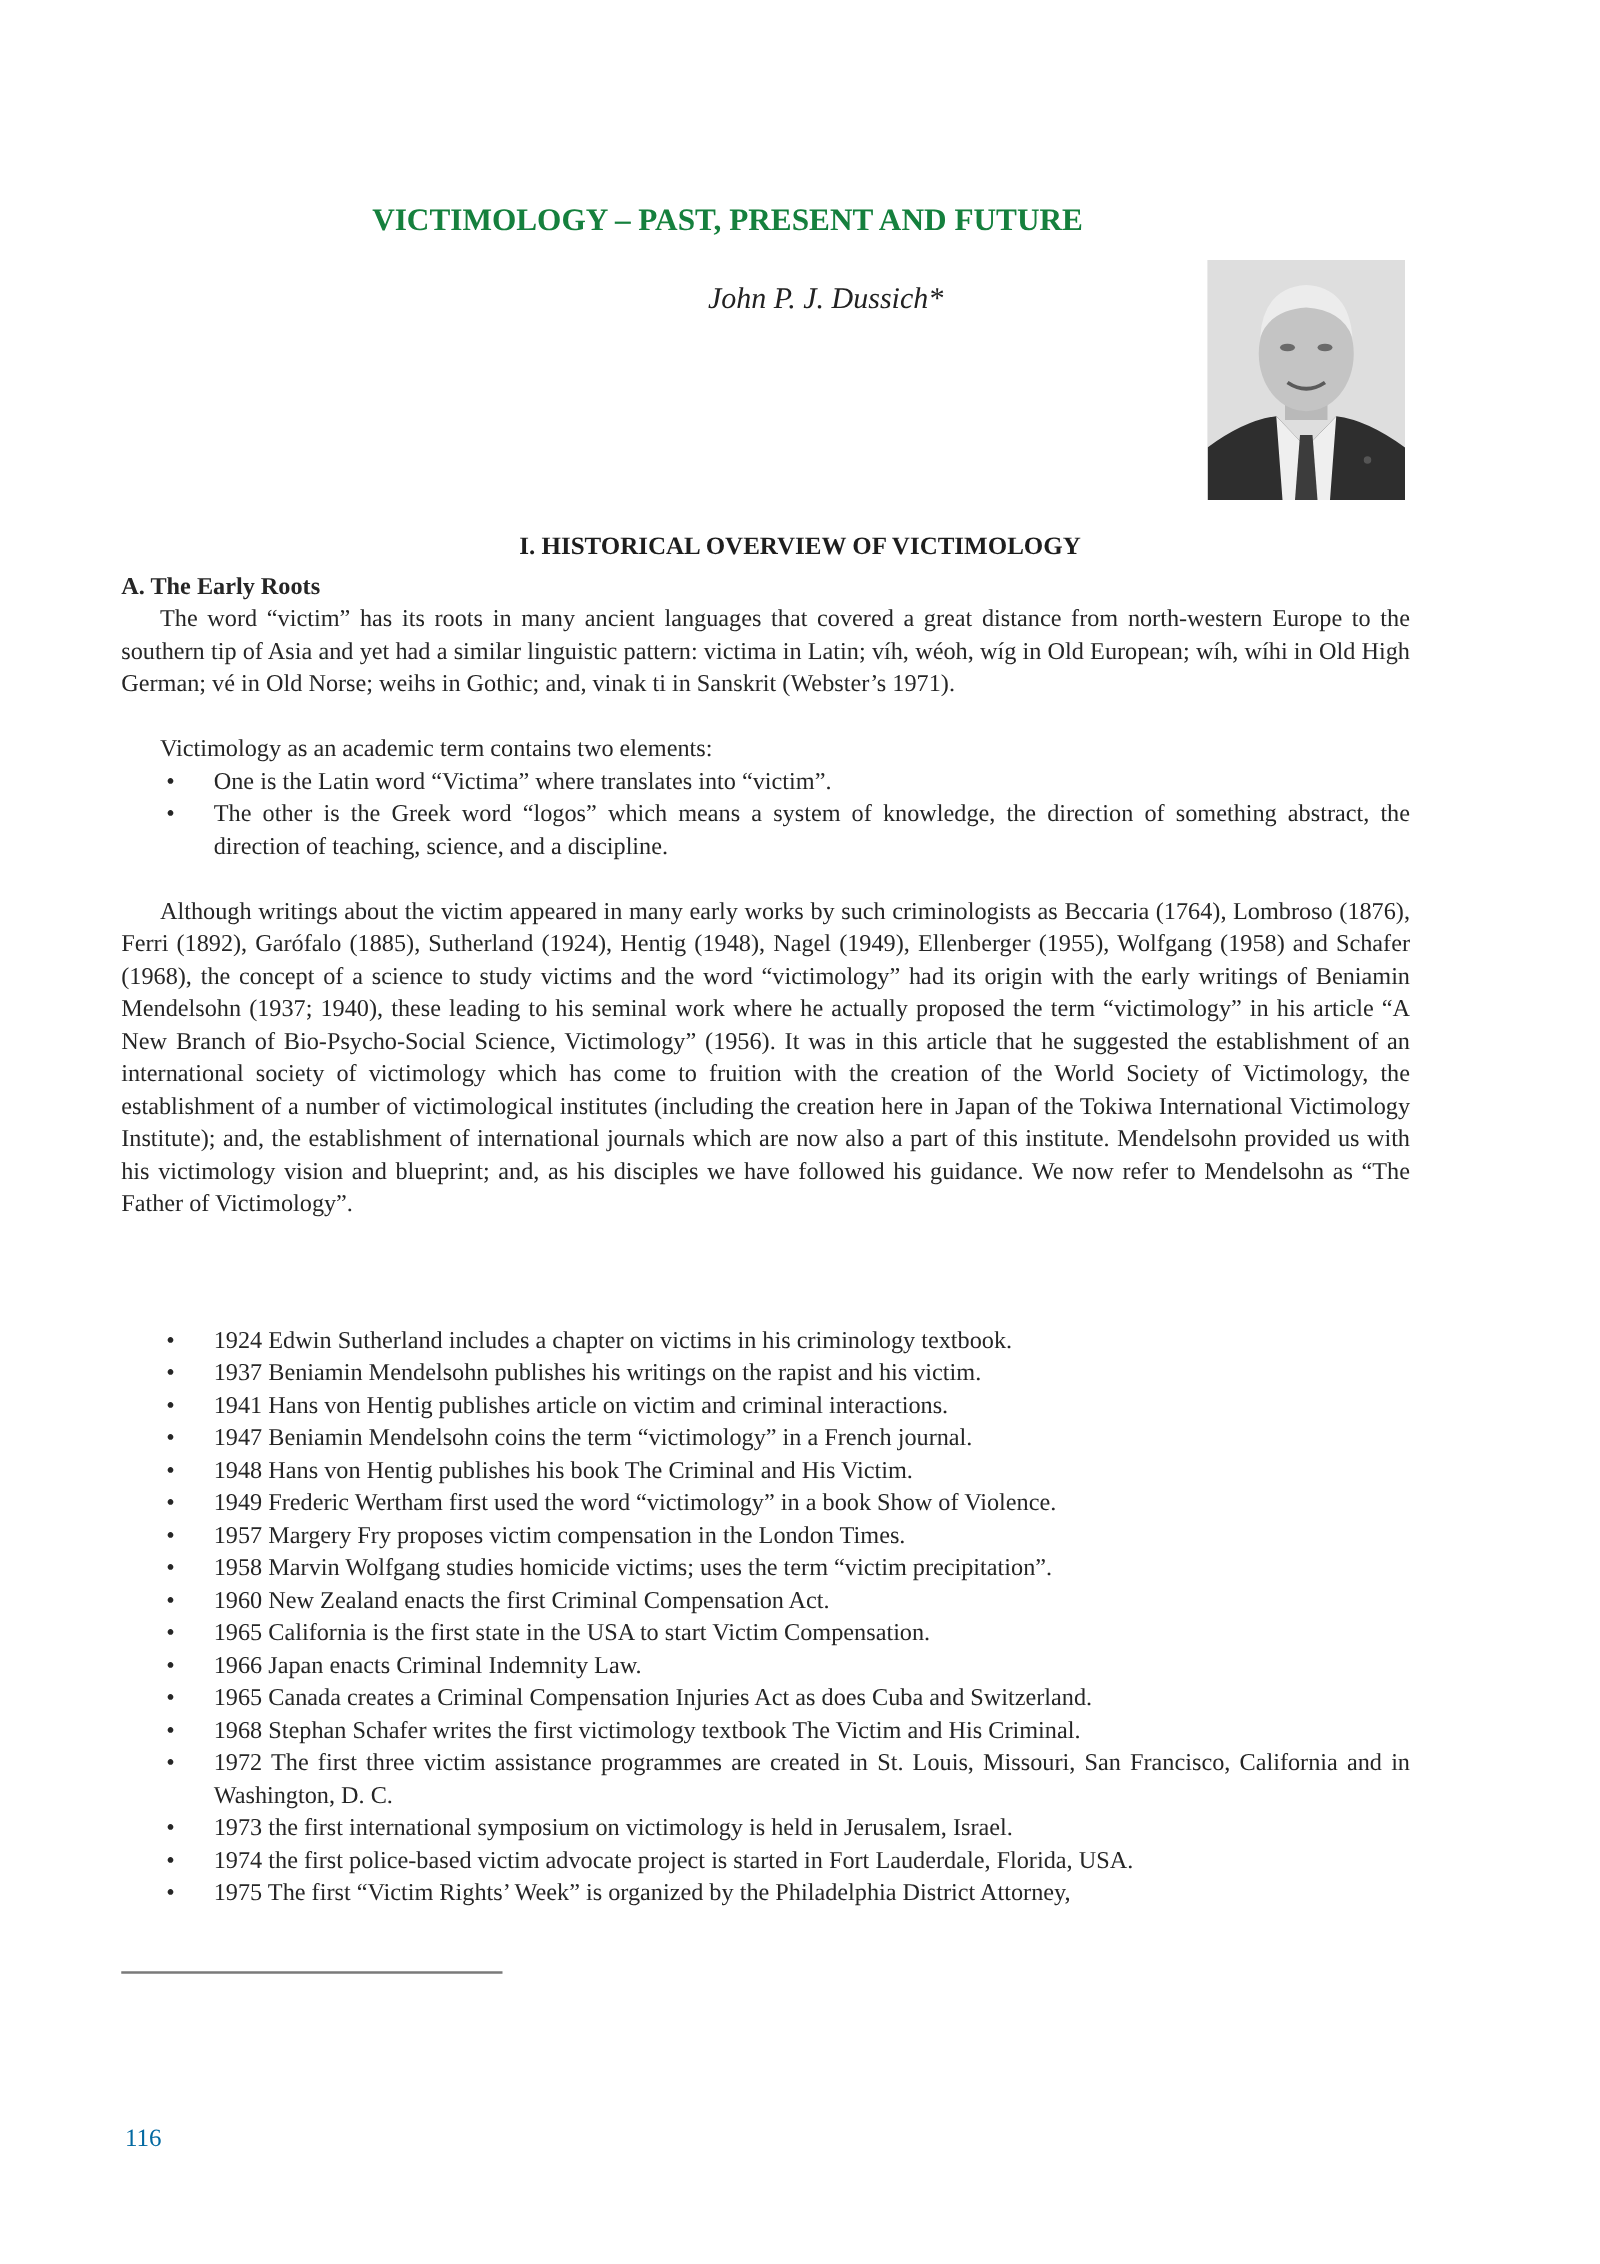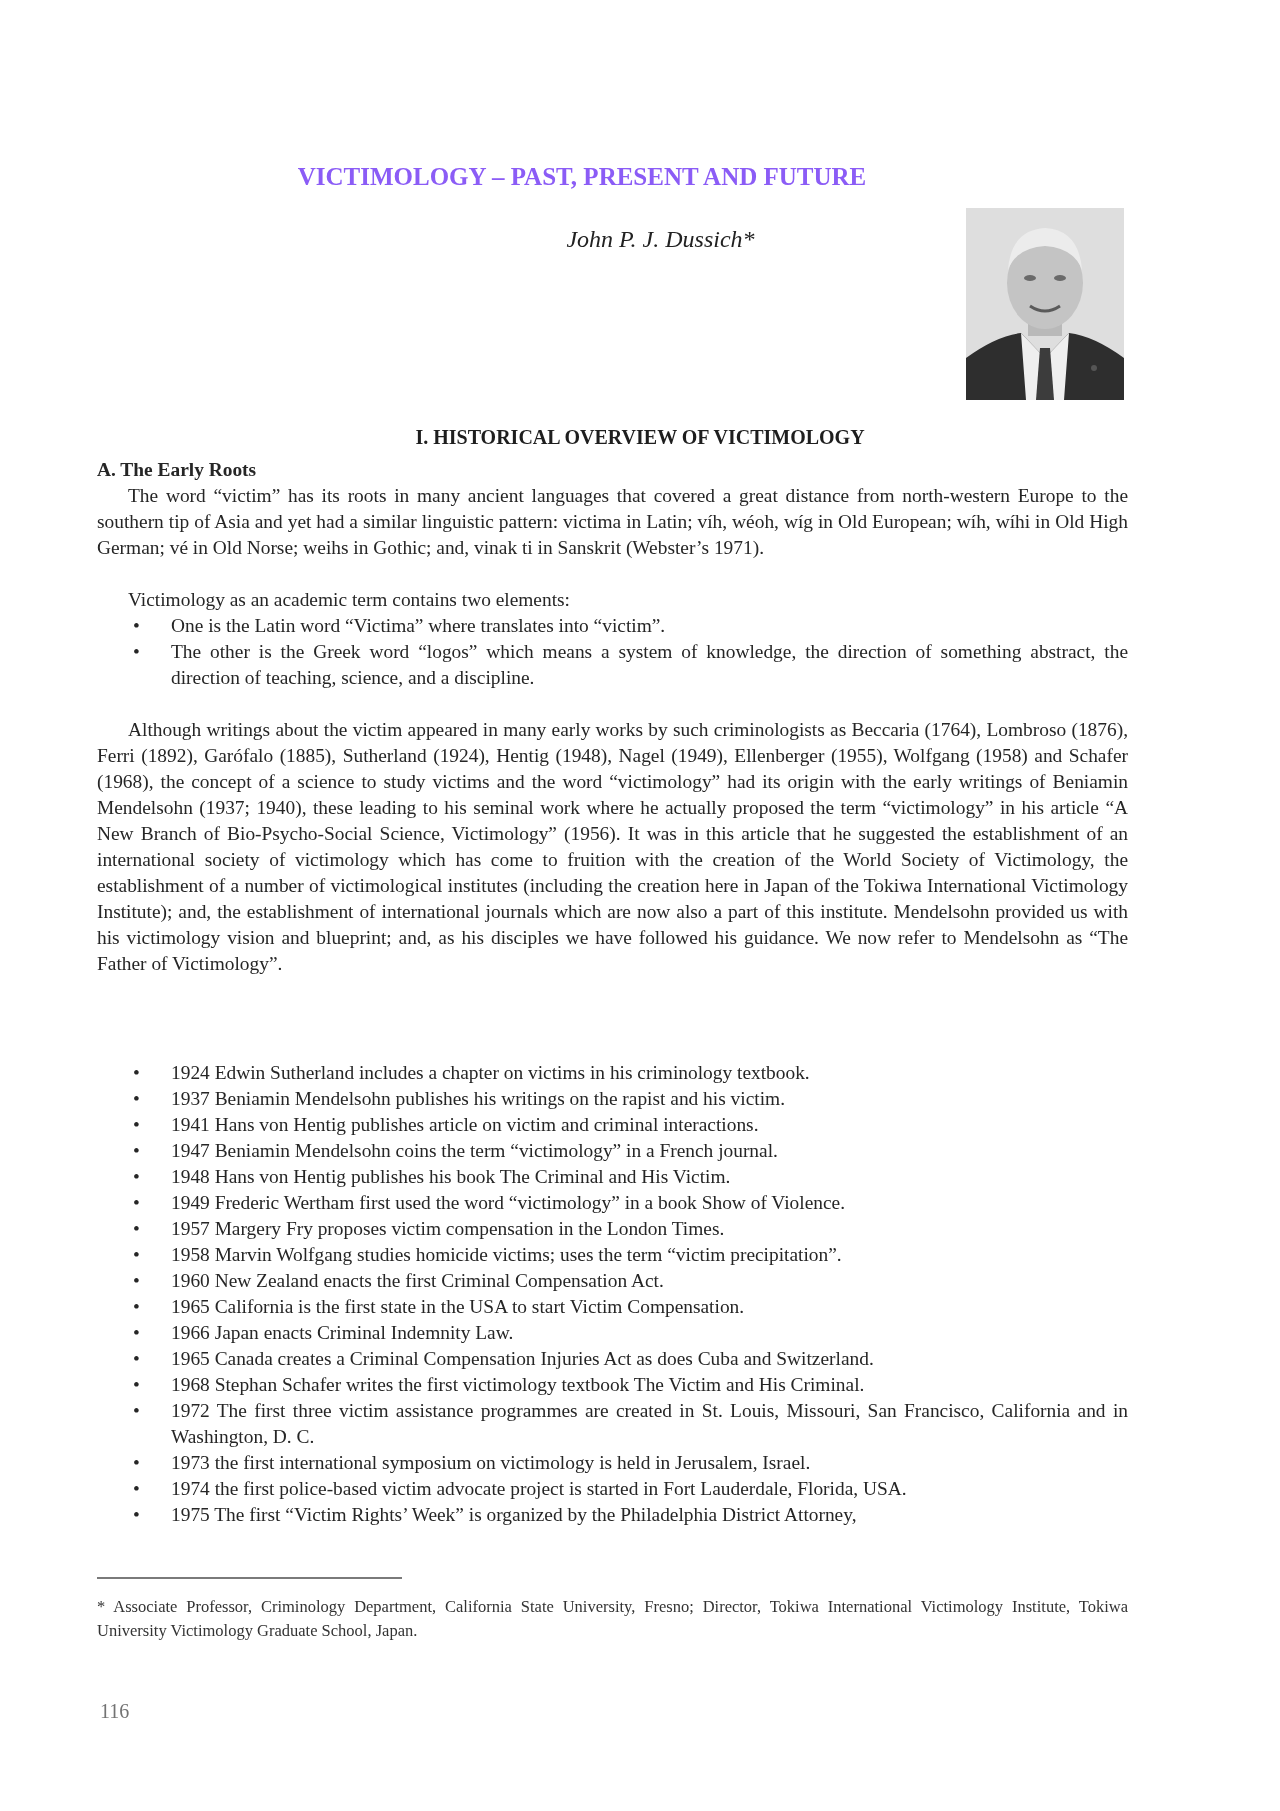--- a/index.html
+++ b/index.html
@@ -4,21 +4,21 @@
 <style>
   html, body { margin: 0; padding: 0; background: #ffffff; }
   body {
     width: 1280px; height: 1811px; position: relative; overflow: hidden;
     font-family: "Liberation Serif", "DejaVu Serif", serif;
     color: #222222;
   }
   .page { position: absolute; left: 0; top: 0; width: 1280px; height: 1811px; }
   .title {
     position: absolute; left: 0; width: 1164px; top: 163px; text-align: center;
-    font-weight: bold; font-size: 25px; letter-spacing: 0px; color: #8b5cf6;
+    font-weight: bold; font-size: 25px; letter-spacing: 0px; color: #15803d;
   }
   .author {
     position: absolute; left: 0; width: 1280px; top: 226px; text-align: center;
     font-style: italic; font-size: 24px; color: #222;
     padding-left: 41px; box-sizing: border-box; font-family: Liberation Serif, serif;
   }
   .photo {
     position: absolute; left: 966px; top: 208px; width: 158px; height: 192px;
     background: #dcdcdc; overflow: hidden;
   }
@@ -42,21 +42,21 @@
   .it { }
   .gap { height: 26px; }
   .rule {
     position: absolute; left: 97px; top: 1577px; width: 305px; height: 2px; background: #7a7a7a;
   }
   .footnote {
     position: absolute; left: 97px; width: 1031px; top: 1595px;
     font-size: 16.5px; line-height: 24px; color: #333; text-align: justify;
   }
   .page-number {
-    position: absolute; left: 100px; top: 1700px; font-size: 20px; color: #737373;
+    position: absolute; left: 100px; top: 1700px; font-size: 20px; color: #0369a1;
   }
 </style>
 </head>
 <body>
 
 <div class="page">
 
   <div class="title">VICTIMOLOGY – PAST, PRESENT AND FUTURE</div>
 
   <div class="author">John P. J. Dussich*</div>
@@ -122,17 +122,16 @@
       <li>1968 Stephan Schafer writes the first victimology textbook The Victim and His Criminal.</li>
       <li>1972 The first three victim assistance programmes are created in St. Louis, Missouri, San Francisco, California and in Washington, D. C.</li>
       <li>1973 the first international symposium on victimology is held in Jerusalem, Israel.</li>
       <li>1974 the first police-based victim advocate project is started in Fort Lauderdale, Florida, USA.</li>
       <li>1975 The first “Victim Rights’ Week” is organized by the Philadelphia District Attorney,</li>
     </ul>
   </div>
 
   <div class="rule"></div>
 
-  <div class="footnote">* Associate Professor, Criminology Department, California State University, Fresno; Director, Tokiwa International Victimology Institute, Tokiwa University Victimology Graduate School, Japan.</div>
 
   <div class="page-number">116</div>
 
 </div>
 
 </body></html>

